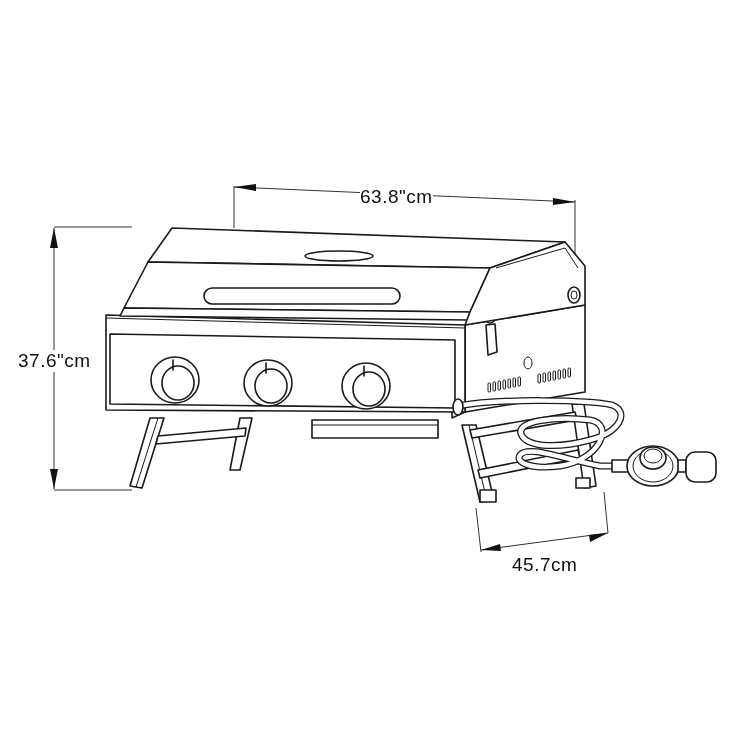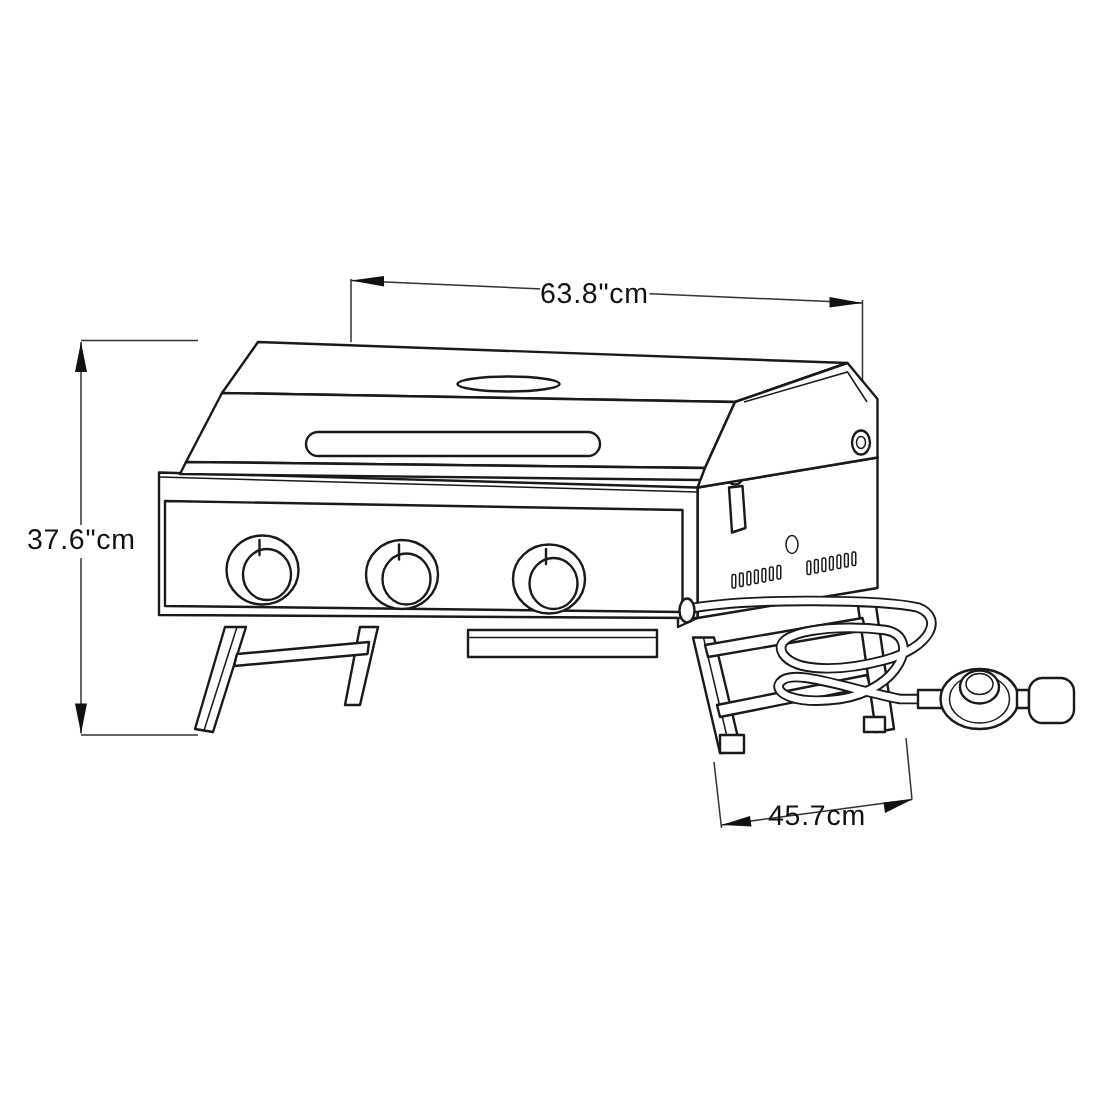--- a/index.html
+++ b/index.html
@@ -158,14 +158,14 @@
     <ellipse class="thin" cx="653" cy="466" rx="20" ry="16"></ellipse>
     <ellipse class="fillw" cx="653" cy="458" rx="13" ry="11"></ellipse>
     <ellipse class="thin" cx="653" cy="456" rx="9" ry="7"></ellipse>
     <rect class="fillw" x="678" y="460" width="8" height="12"></rect>
     <rect class="fillw" x="686" y="452" width="30" height="30" rx="9"></rect>
   </g>
 </svg>
 
 <div class="lbl" style="left:360px;top:186px;">63.8"cm</div>
 <div class="lbl" style="left:18px;top:350px;">37.6"cm</div>
-<div class="lbl" style="left:512px;top:534px;background:transparent;">45.7cm</div>
+<div class="lbl" style="left:512px;top:554px;background:transparent;">45.7cm</div>
 </div>
 
 </body></html>

